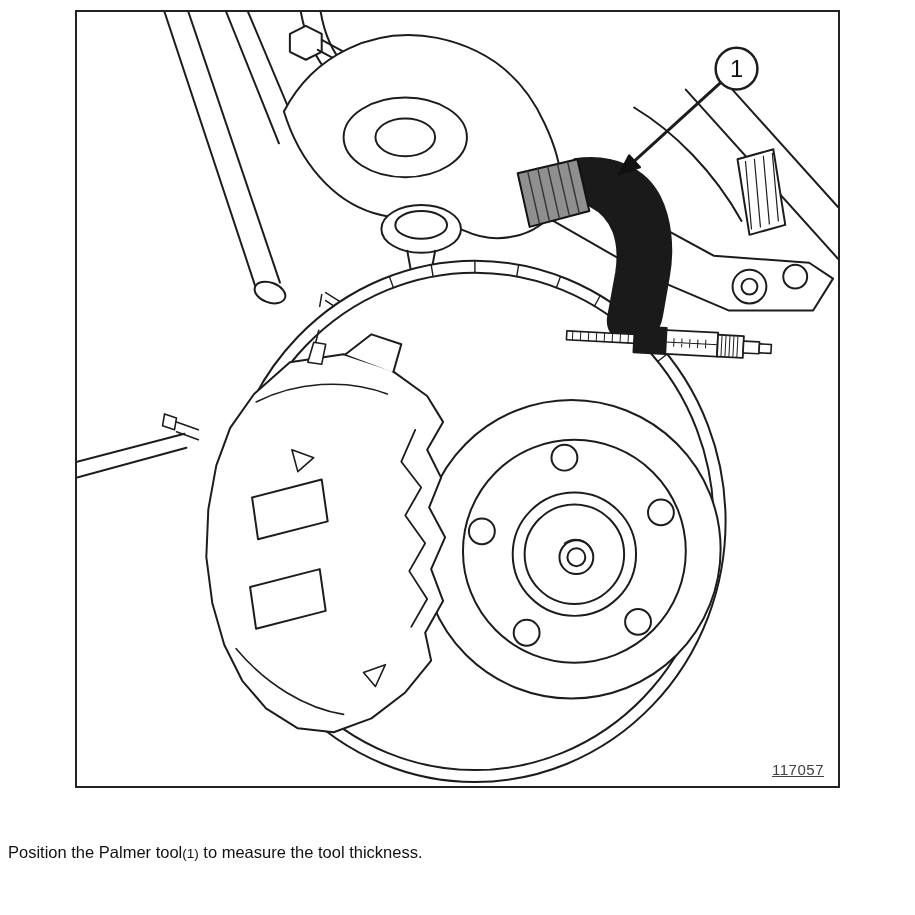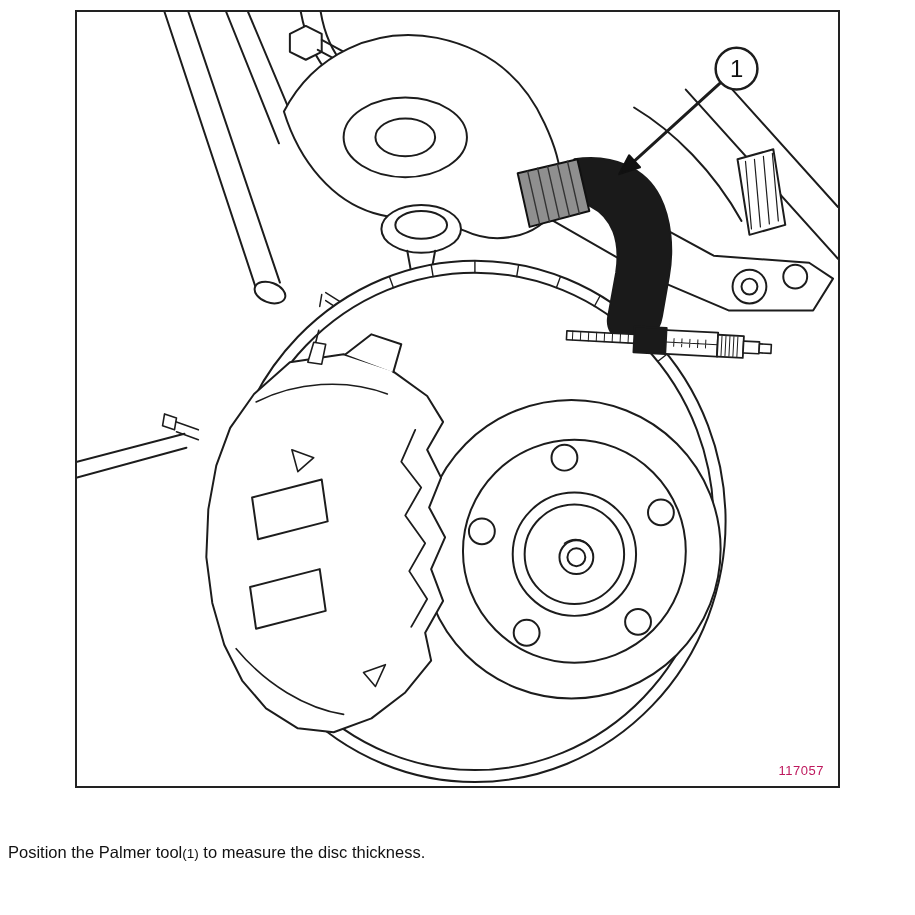--- a/index.html
+++ b/index.html
@@ -1,22 +1,22 @@
 <!DOCTYPE html>
 <html><head>
 <meta charset="utf-8">
 <style>
   html,body{margin:0;padding:0;background:#fff;}
   .page{position:relative;width:915px;height:915px;background:#fff;
         font-family:"Liberation Sans",sans-serif;color:#111;overflow:hidden;}
   .figure-frame{position:absolute;left:75px;top:10px;width:765px;height:778px;
         border:2px solid #222;box-sizing:border-box;background:#fff;}
   .figure-frame svg{position:absolute;left:0;top:0;width:100%;height:100%;}
-  .figure-number{position:absolute;right:14px;bottom:8px;font-size:13px;
-        color:#be185d;letter-spacing:.5px;}
+  .figure-number{position:absolute;right:14px;bottom:8px;font-size:15px;
+        color:#404040;letter-spacing:.5px;text-decoration:underline;}
   .caption{position:absolute;left:8px;top:826px;font-size:16.5px;color:#111;}
   .caption .ref{font-size:13.5px;}
 </style>
 </head>
 <body>
 
 <div class="page">
 
   <div class="figure-frame">
     <svg viewBox="0 0 765 778" preserveAspectRatio="none">
@@ -128,15 +128,15 @@
           <circle cx="663" cy="57" r="21" fill="#fff" stroke-width="2.5"></circle>
           <text x="663" y="65" text-anchor="middle" font-size="24" fill="#111" stroke="none" font-family="Liberation Sans, sans-serif">1</text>
         </g>
 
       </g>
     </svg>
 
     <div class="figure-number">117057</div>
   </div>
 
-  <p class="caption"><span>Position the Palmer tool</span><span class="ref">(1)</span><span> to measure the disc thickness.</span></p>
+  <p class="caption"><span>Position the Palmer tool</span><span class="ref">(1)</span><span> to measure the tool thickness.</span></p>
 
 </div>
 
 </body></html>

